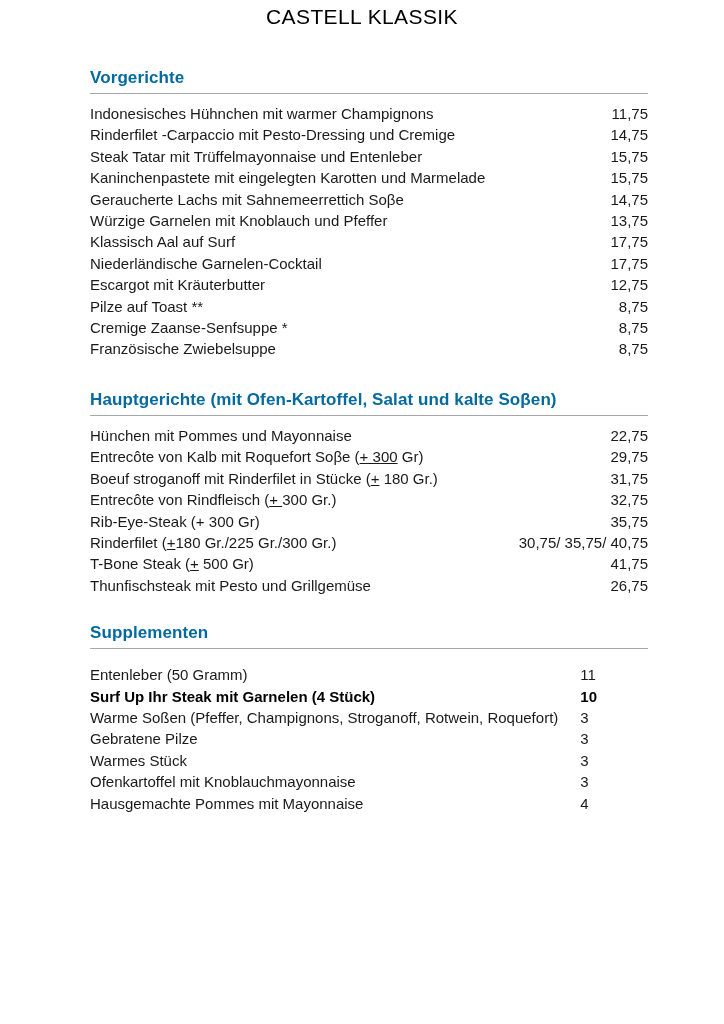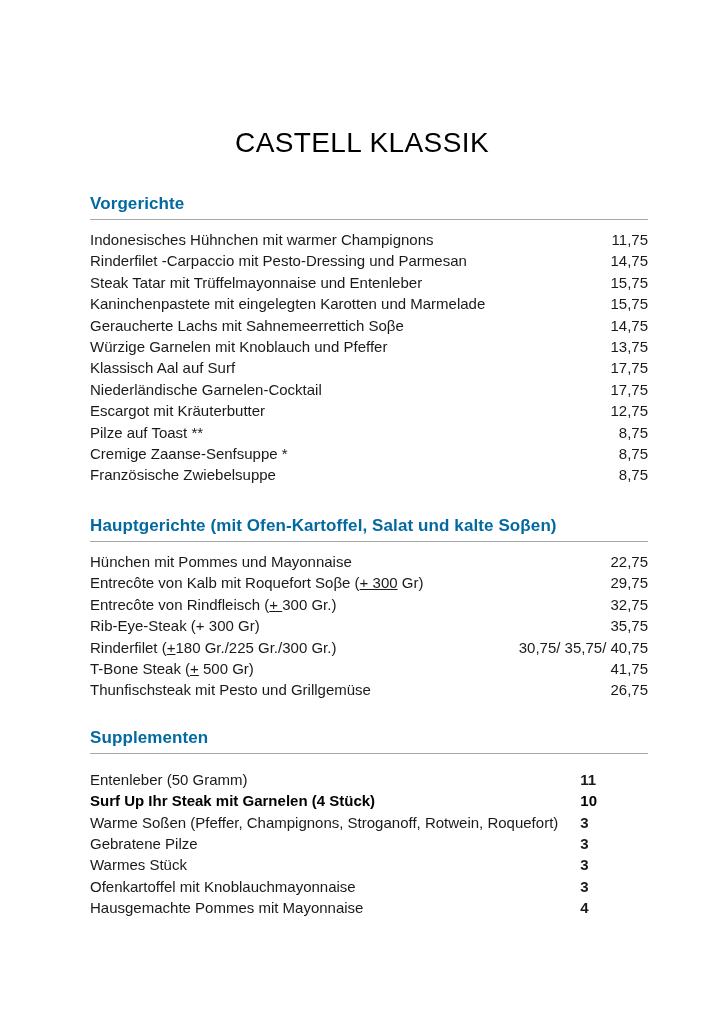--- a/index.html
+++ b/index.html
@@ -20,26 +20,25 @@
     width: 724px;
     height: 1024px;
     box-sizing: border-box;
     padding: 0;
     background: #ffffff;
     overflow: hidden;
   }
 
   .menu-title {
     text-align: center;
-    font-size: 28px;
+    font-size: 21px;
     font-weight: 400;
     letter-spacing: 0.4px;
     color: #000000;
     margin: 0;
-    padding-top: 126px;
     line-height: 34px;
   }
 
   .content {
     padding: 0 76px 0 90px;
   }
 
   .section {
     margin-top: 0;
   }
@@ -84,21 +83,20 @@
     text-align: right;
     width: 130px;
     padding-left: 6px !important;
   }
 
   
   .supplements .item-price {
     text-align: left;
     width: 86px;
     padding-left: 12px !important;
-    font-weight: bold;
   }
 
   .item-row.bold td {
     font-weight: 700;
     color: #000000;
   }
 
   .sec-vorgerichte { margin-top: 33px; }
   .sec-hauptgerichte { margin-top: 29px; }
   .sec-supplementen { margin-top: 26px; }
@@ -121,21 +119,21 @@
     <section class="section sec-vorgerichte">
       <div class="section-header">Vorgerichte</div>
       <div class="section-rule"></div>
       <table class="items">
         <tbody id="tbody-vorgerichte">
             <tr class="item-row">
               <td class="item-name">Indonesisches Hühnchen mit warmer Champignons</td>
               <td class="item-price">11,75</td>
             </tr>
             <tr class="item-row">
-              <td class="item-name">Rinderfilet -Carpaccio mit Pesto-Dressing und Parmesan</td>
+              <td class="item-name">Rinderfilet -Carpaccio mit Pesto-Dressing und Cremige</td>
               <td class="item-price">14,75</td>
             </tr>
             <tr class="item-row">
               <td class="item-name">Steak Tatar mit Trüffelmayonnaise und Entenleber</td>
               <td class="item-price">15,75</td>
             </tr>
             <tr class="item-row">
               <td class="item-name">Kaninchenpastete mit eingelegten Karotten und Marmelade</td>
               <td class="item-price">15,75</td>
             </tr>
@@ -182,20 +180,24 @@
         <tbody id="tbody-hauptgerichte">
             <tr class="item-row">
               <td class="item-name">Hünchen mit Pommes und Mayonnaise</td>
               <td class="item-price">22,75</td>
             </tr>
             <tr class="item-row">
               <td class="item-name">Entrecôte von Kalb mit Roquefort Soβe (<u class="uline">+ 300</u> Gr)</td>
               <td class="item-price">29,75</td>
             </tr>
             <tr class="item-row">
+              <td class="item-name">Boeuf stroganoff mit Rinderfilet in Stücke (<u class="uline">+</u> 180 Gr.)</td>
+              <td class="item-price">31,75</td>
+            </tr>
+            <tr class="item-row">
               <td class="item-name">Entrecôte von Rindfleisch (<u class="uline">+ </u>300 Gr.)</td>
               <td class="item-price">32,75</td>
             </tr>
             <tr class="item-row">
               <td class="item-name">Rib-Eye-Steak (+ 300 Gr)</td>
               <td class="item-price">35,75</td>
             </tr>
             <tr class="item-row">
               <td class="item-name">Rinderfilet (<u class="uline">+</u>180 Gr./225 Gr./300 Gr.)</td>
               <td class="item-price">30,75/ 35,75/ 40,75</td>

